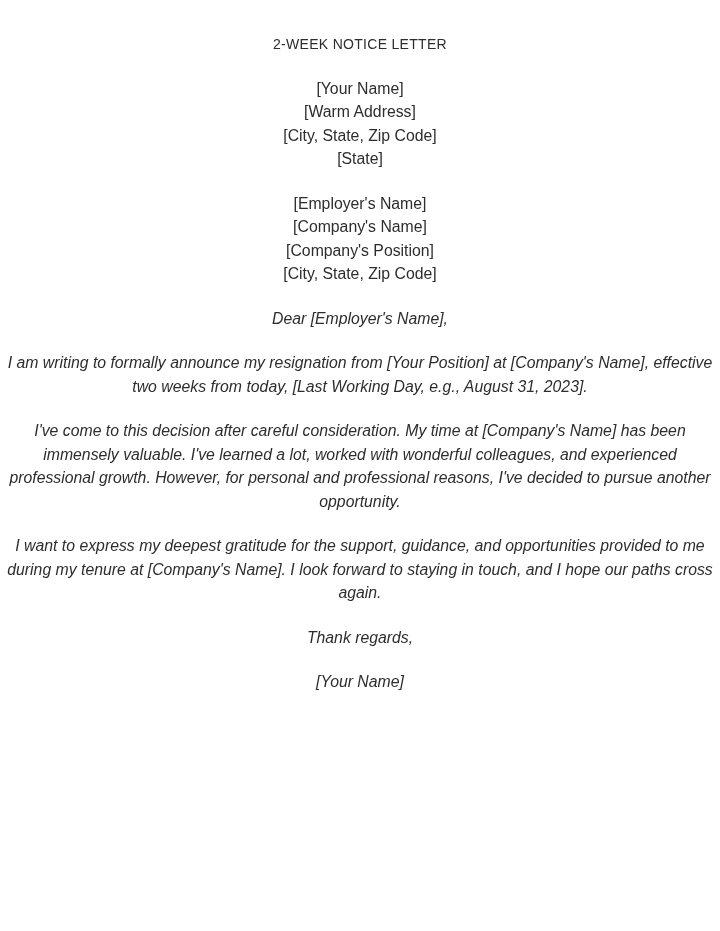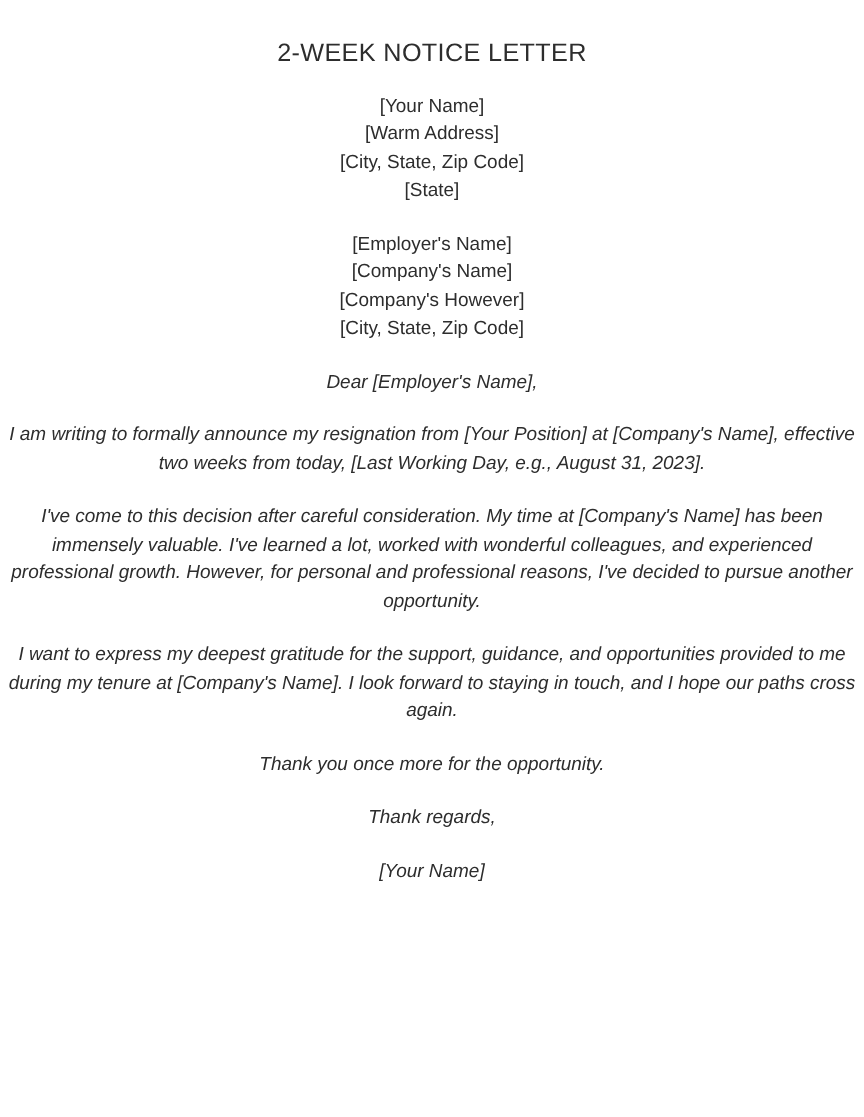--- a/index.html
+++ b/index.html
@@ -18,21 +18,21 @@
     box-sizing: border-box;
     width: 720px;
     height: 931px;
     padding: 33px 5px 0 5px;
     text-align: center;
     font-size: 15.8px;
     line-height: 23.5px;
     background: #ffffff;
   }
   .letter-title {
-    font-size: 21px;
+    font-size: 14px;
     font-weight: 400;
     letter-spacing: 0.3px;
     margin: 0 0 20px 0;
   }
   .block {
     margin: 0 0 21px 0;
   }
   .block:last-child {
     margin-bottom: 0;
   }
@@ -54,32 +54,31 @@
   <div class="block">
     <div class="line">[Your Name]</div>
     <div class="line">[Warm Address]</div>
     <div class="line">[City, State, Zip Code]</div>
     <div class="line">[State]</div>
   </div>
 
   <div class="block">
     <div class="line">[Employer's Name]</div>
     <div class="line">[Company's Name]</div>
-    <div class="line">[Company's However]</div>
+    <div class="line">[Company's Position]</div>
     <div class="line">[City, State, Zip Code]</div>
   </div>
 
   <p class="para">Dear [Employer's Name],</p>
 
   <p class="para">I am writing to formally announce my resignation from [Your Position] at [Company's Name], effective two weeks from today, [Last Working Day, e.g., August 31, 2023].</p>
 
   <p class="para">I've come to this decision after careful consideration. My time at [Company's Name] has been immensely valuable. I've learned a lot, worked with wonderful colleagues, and experienced professional growth. However, for personal and professional reasons, I've decided to pursue another opportunity.</p>
 
 
   <p class="para">I want to express my deepest gratitude for the support, guidance, and opportunities provided to me during my tenure at [Company's Name]. I look forward to staying in touch, and I hope our paths cross again.</p>
 
-  <p class="para">Thank you once more for the opportunity.</p>
 
   <p class="para">Thank regards,</p>
 
   <p class="para">[Your Name]</p>
 
 </div>
 
 </body></html>

